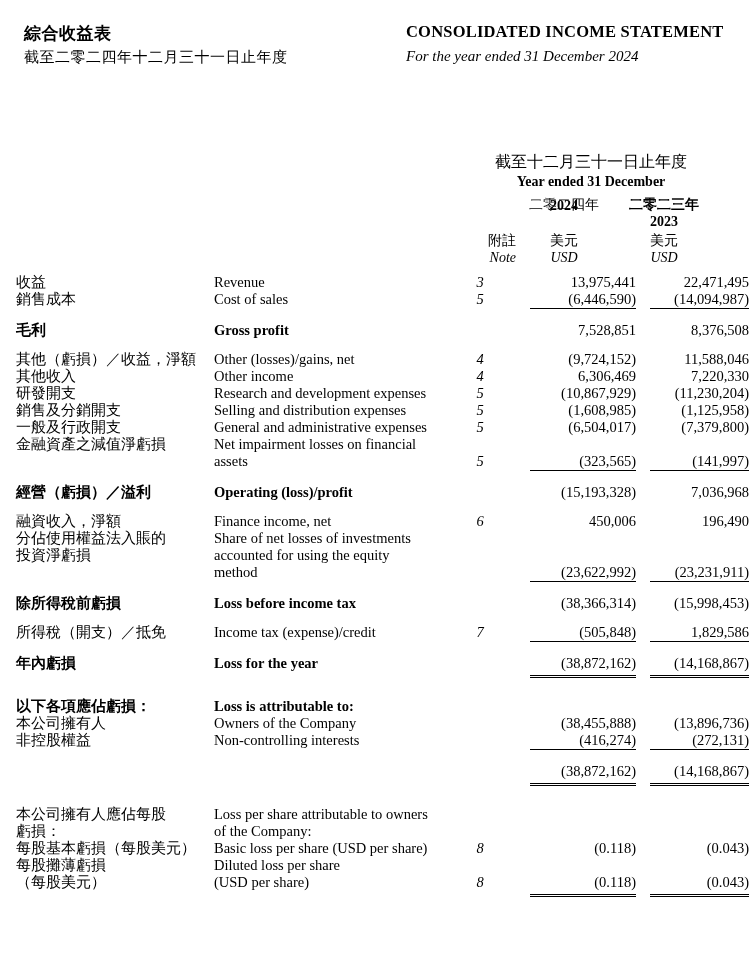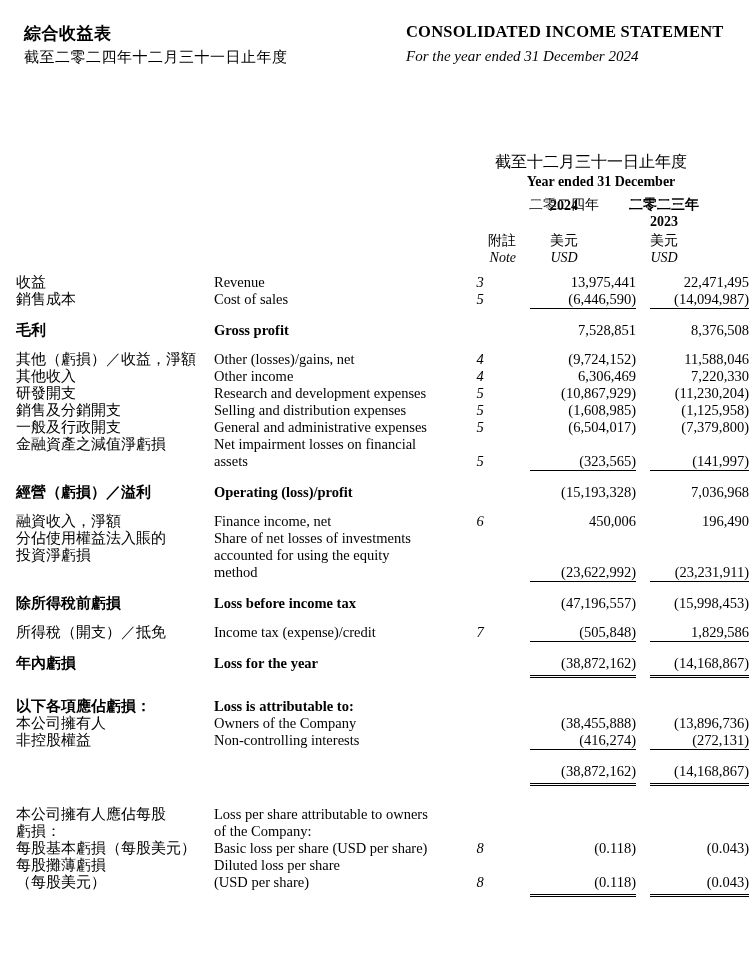--- a/index.html
+++ b/index.html
@@ -71,21 +71,21 @@
     white-space: nowrap;
   }
   .ch-cn-span {
     left: 430px;
     top: 74px;
     width: 290px;
     text-align: center;
     font-size: 16px;
   }
   .ch-en-span {
-    left: 440px;
+    left: 430px;
     top: 96px;
     width: 290px;
     text-align: center;
     font-size: 14px;
     font-weight: bold;
   }
   .ch-col {
     position: absolute;
     text-align: center;
     font-size: 14px;
@@ -372,21 +372,21 @@
           </td>
       </tr>
       <tr class="spacer-sm">
           <td colspan="5"></td>
         </tr>
 
       <tr>
         <td class="cn bold">除所得稅前虧損</td>
         <td class="en bold">Loss before income tax</td>
         <td class="note"></td>
-        <td class="num">(47,196,557)</td>
+        <td class="num">(38,366,314)</td>
         <td class="num y2">(15,998,453)</td>
       </tr>
 
       <tr class="spacer">
           <td colspan="5"></td>
         </tr>
 
       <tr>
         <td class="cn">所得稅（開支）／抵免</td>
         <td class="en">Income tax (expense)/credit</td>

